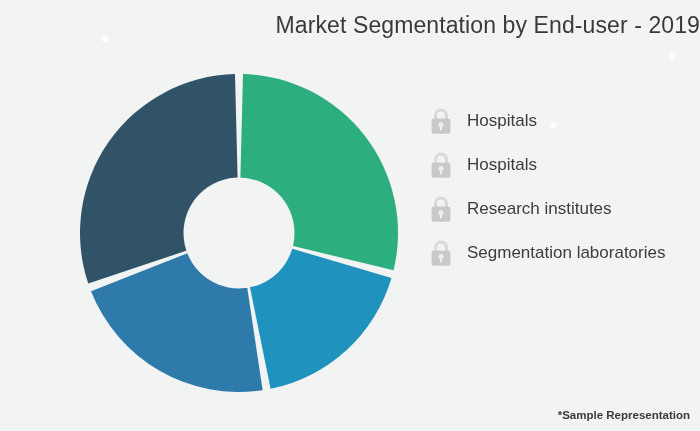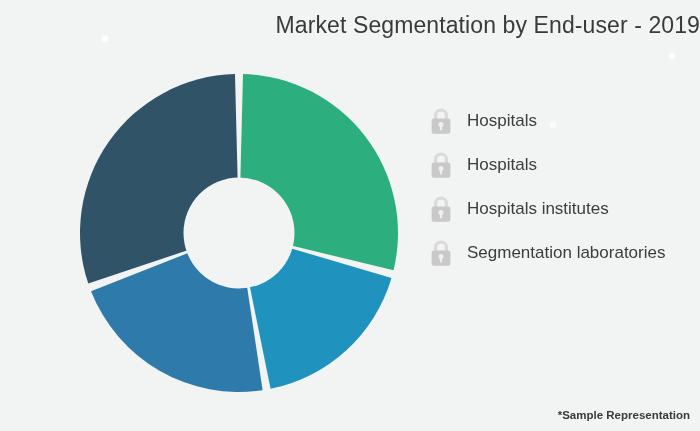--- a/index.html
+++ b/index.html
@@ -115,21 +115,21 @@
     <span class="legend-label">Hospitals</span>
   </div>
 
   <div class="legend-item">
     <svg class="lock-icon" viewBox="0 0 26 28">
       <path d="M7.6 12.2 V8.4 a5.4 5.4 0 0 1 10.8 0 v3.8" fill="none" stroke="#d9d9d9" stroke-width="3.1"></path>
       <rect x="3.6" y="11.6" width="18.8" height="15.2" rx="2.2" fill="#c9c9c9"></rect>
       <circle cx="13" cy="17.6" r="2.5" fill="#efefef"></circle>
       <rect x="11.9" y="18.4" width="2.2" height="5.2" rx="1.1" fill="#efefef"></rect>
     </svg>
-    <span class="legend-label">Hospitals institutes</span>
+    <span class="legend-label">Research institutes</span>
   </div>
 
   <div class="legend-item">
     <svg class="lock-icon" viewBox="0 0 26 28">
       <path d="M7.6 12.2 V8.4 a5.4 5.4 0 0 1 10.8 0 v3.8" fill="none" stroke="#d9d9d9" stroke-width="3.1"></path>
       <rect x="3.6" y="11.6" width="18.8" height="15.2" rx="2.2" fill="#c9c9c9"></rect>
       <circle cx="13" cy="17.6" r="2.5" fill="#efefef"></circle>
       <rect x="11.9" y="18.4" width="2.2" height="5.2" rx="1.1" fill="#efefef"></rect>
     </svg>
     <span class="legend-label">Segmentation laboratories</span>

